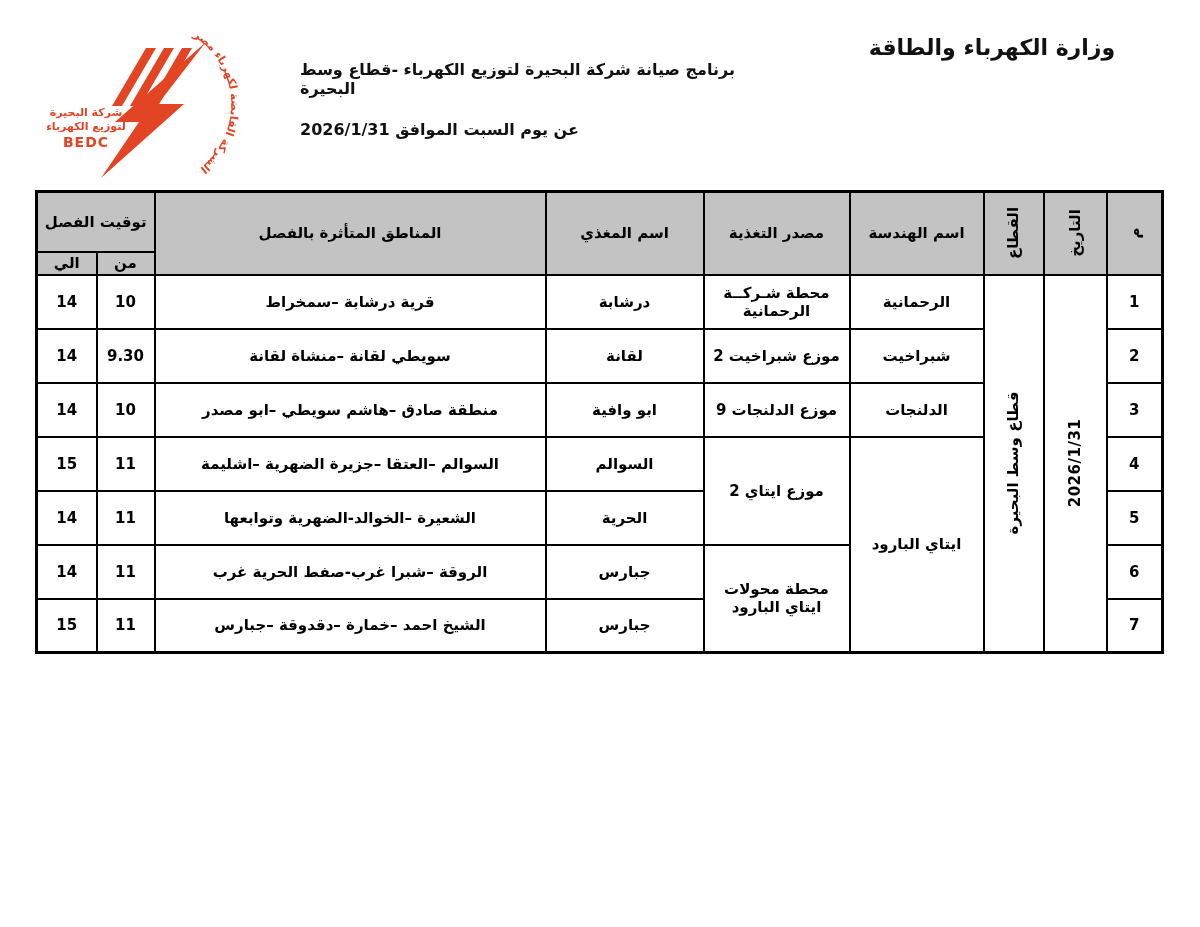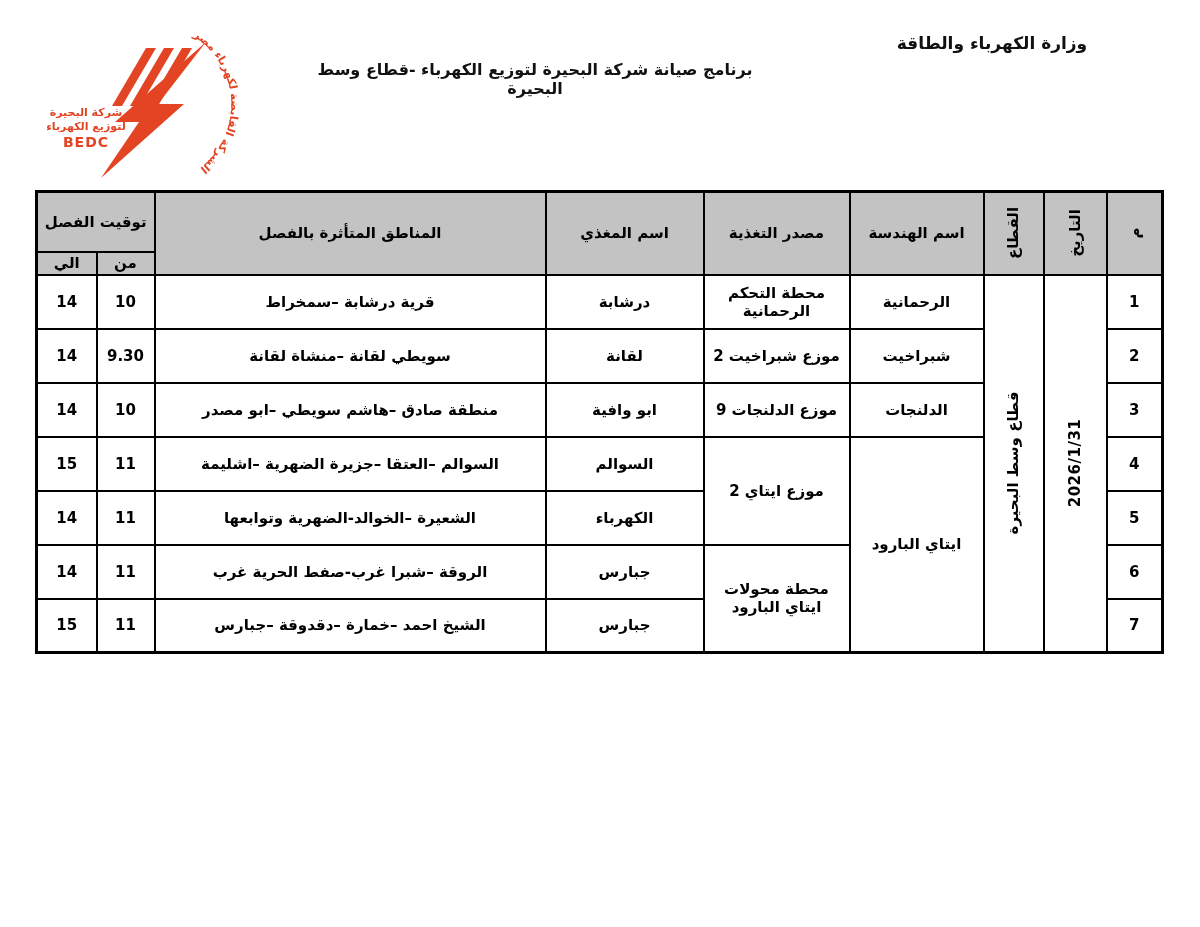--- a/index.html
+++ b/index.html
@@ -6,26 +6,26 @@
   * { box-sizing:border-box; }
   html,body { margin:0; padding:0; }
   body {
     width:1200px; height:927px; background:#fff; position:relative;
     font-family:"DejaVu Sans", sans-serif; color:#111; overflow:hidden;
   }
 
   
   .hdr-right {
     position:absolute; top:28px; right:48px; width:320px;
-    direction:rtl; text-align:center; font-weight:bold; font-size:17px;
+    direction:rtl; text-align:center; font-weight:bold; font-size:22px;
     line-height:1.85;
   }
   .hdr-center {
     position:absolute; top:60px; left:300px; width:470px;
-    direction:rtl; text-align:center; font-weight:bold; font-size:16px;
+    direction:rtl; text-align:left; font-weight:bold; font-size:16px;
   }
   .hdr-center .t2 { margin-top:22px; }
 
   
   .logo { position:absolute; top:20px; left:46px; width:215px; height:160px; }
   .logo svg { width:100%; height:100%; }
 
   
   table.sched {
     position:absolute; top:190px; right:36px; width:1128px;
@@ -74,20 +74,21 @@
     </g>
   </svg>
 </div>
 
 <div class="hdr-right">
   <div>وزارة الكهرباء والطاقة</div>
 </div>
 
 <div class="hdr-center">
   <div class="t1">برنامج صيانة شركة البحيرة لتوزيع الكهرباء -قطاع وسط البحيرة</div>
+  <div class="t2">عن يوم السبت  الموافق 2026/1/31</div>
 </div>
 
 <table class="sched" dir="rtl">
   <colgroup>
     <col style="width:56px">
       <col style="width:63px">
       <col style="width:60px">
     <col style="width:134px">
       <col style="width:146px">
       <col style="width:158px">
@@ -130,21 +131,21 @@
           <div class="vwrap">
             <div class="vtext">2026/1/31</div>
           </div>
         </td>
     <td rowspan="7">
           <div class="vwrap">
             <div class="vtext">قطاع وسط البحيرة</div>
           </div>
         </td>
     <td>الرحمانية</td>
-    <td>محطة التحكم الرحمانية</td>
+    <td>محطة شـركــة الرحمانية</td>
     <td>درشابة</td>
     <td class="areas">قرية درشابة –سمخراط</td>
     <td class="num">10</td>
     <td class="num">14</td>
   </tr>
 
   <tr class="drow">
     <td class="num">2</td>
     <td>شبراخيت</td>
     <td>موزع شبراخيت 2</td>
@@ -169,21 +170,21 @@
     <td rowspan="4">ايتاي البارود</td>
     <td rowspan="2">موزع ايتاي 2</td>
     <td>السوالم</td>
     <td class="areas">السوالم –العتقا –جزيرة الضهرية –اشليمة</td>
     <td class="num">11</td>
     <td class="num">15</td>
   </tr>
 
   <tr class="drow">
     <td class="num">5</td>
-    <td>الكهرباء</td>
+    <td>الحرية</td>
     <td class="areas">الشعيرة –الخوالد-الضهرية وتوابعها</td>
     <td class="num">11</td>
     <td class="num">14</td>
   </tr>
 
   <tr class="drow">
     <td class="num">6</td>
     <td rowspan="2">محطة محولات ايتاي البارود</td>
     <td>جبارس</td>
     <td class="areas">الروقة –شبرا غرب-صفط الحرية غرب</td>

